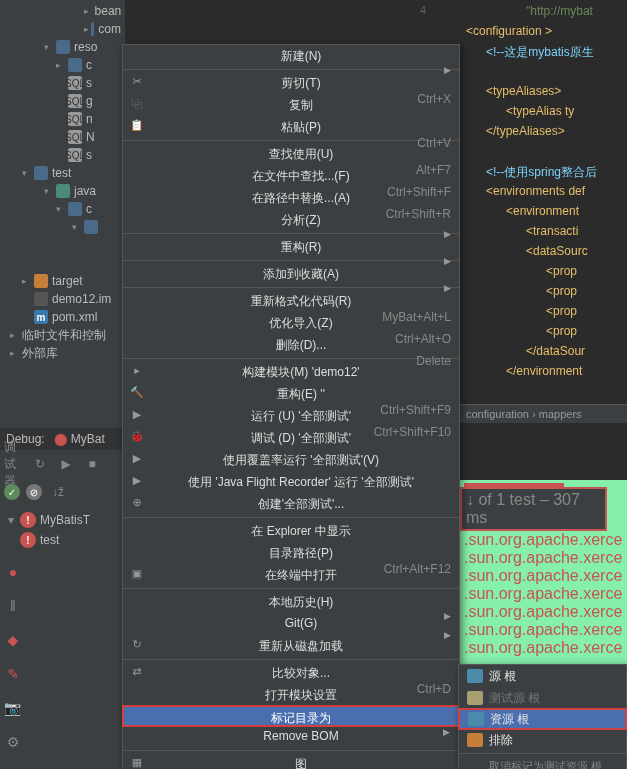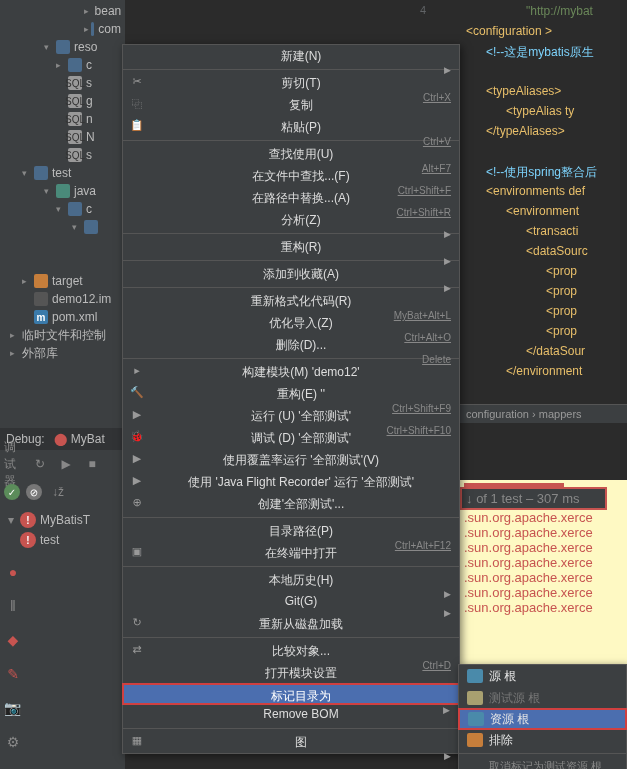--- a/index.html
+++ b/index.html
@@ -28,30 +28,30 @@
 .debug-tree { padding: 4px; }
 .debug-item { display: flex; align-items: center; padding: 1px 4px; height: 20px; }
 .check-green { width: 16px; height: 16px; border-radius: 8px; background: #5b8c5a; color: #fff; display: flex; align-items: center; justify-content: center; font-size: 10px; }
 .check-gray { width: 16px; height: 16px; border-radius: 8px; background: #777; color: #fff; display: flex; align-items: center; justify-content: center; font-size: 10px; }
 .fail-icon { width: 16px; height: 16px; border-radius: 8px; background: #c75450; color: #fff; display: flex; align-items: center; justify-content: center; font-size: 10px; font-weight: bold; }
 .left-icons { position: absolute; left: 0; top: 560px; width: 24px; display: flex; flex-direction: column; gap: 16px; padding: 4px; }
 .left-icons div { width: 18px; height: 18px; color: #888; font-size: 14px; text-align: center; }
 .context-menu { position: absolute; left: 122px; top: 44px; width: 338px; background: #3c3f41; border: 1px solid #555; box-shadow: 2px 2px 8px rgba(0,0,0,0.5); }
 .menu-item { display: flex; align-items: center; padding: 3px 8px 3px 28px; color: #ddd; font-size: 12px; position: relative; height: 22px; flex-direction: column; }
 .menu-item .micon { position: absolute; left: 6px; width: 16px; text-align: center; color: #999; font-size: 11px; }
-.menu-item .shortcut { margin-left: auto; color: #888; font-size: 10px; text-decoration: underline; }
+.menu-item .shortcut { margin-left: auto; color: #888; font-size: 12px; }
 .menu-item .submenu-arrow { margin-left: auto; color: #999; font-size: 9px; }
 .menu-item.highlighted { background: #4b6eaf; color: #fff; border: 2px solid #d04040; margin: -1px; }
 .menu-sep { height: 1px; background: #555; margin: 2px 0; }
 .editor { position: absolute; left: 460px; top: 0; width: 167px; height: 405px; background: #2b2b2b; color: #a9b7c6; font-family: Consolas, monospace; font-size: 12px; padding: 4px 6px; overflow: hidden; white-space: nowrap; }
 .editor .str { color: #6a8759; }
 .editor .cmt { color: #7dd3fc; }
 .editor .tag { color: #e8bf6a; }
 .breadcrumb { position: absolute; left: 460px; top: 404px; width: 167px; background: #3c3f41; color: #999; font-size: 11px; padding: 3px 6px; border-top: 1px solid #555; }
-.console { position: absolute; left: 460px; top: 480px; width: 167px; height: 200px; background: #fef9c3; font-family: Consolas, monospace; font-size: 13px; }
+.console { position: absolute; left: 460px; top: 480px; width: 167px; height: 200px; background: #86efac; font-family: Consolas, monospace; font-size: 16px; }
 .console-header { color: #888; padding: 2px 4px; background: #3c3f41; border: 2px solid #c75450; margin-right: 20px; }
 .console-line { color: #c75450; padding: 0 4px; white-space: nowrap; }
 .submenu { position: absolute; left: 458px; top: 664px; width: 169px; background: #3c3f41; border: 1px solid #555; box-shadow: 2px 2px 8px rgba(0,0,0,0.5); }
 .submenu-item { display: flex; align-items: center; padding: 3px 8px; color: #e5e5e5; font-size: 12px; height: 22px; }
 .submenu-item .sicon { width: 16px; height: 14px; margin-right: 6px; border-radius: 2px; }
 .submenu-item.highlighted { background: #4b6eaf; border: 2px solid #d04040; margin: -1px; }
 .submenu-item.grayed { color: #777; }
 .submenu .sep { height: 1px; background: #555; margin: 2px 0; }
 .submenu-hint { color: #888; font-size: 11px; padding: 3px 8px 3px 30px; }
 .line-num { position: absolute; left: 420px; top: 4px; color: #606366; font-size: 11px; }
@@ -330,20 +330,23 @@
     <div class="menu-item">
       <span class="micon">▶</span>
       <span>使用 'Java Flight Recorder' 运行 '全部测试'</span>
     </div>
     <div class="menu-item">
       <span class="micon">⊕</span>
       <span>创建'全部测试'...</span>
     </div>
     <div class="menu-sep"></div>
     <div class="menu-item">
+      <span>在 Explorer 中显示</span>
+    </div>
+    <div class="menu-item">
       <span>目录路径(P)</span>
       <span class="shortcut">Ctrl+Alt+F12</span>
     </div>
     <div class="menu-item">
       <span class="micon">▣</span>
       <span>在终端中打开</span>
     </div>
     <div class="menu-sep"></div>
     <div class="menu-item">
       <span>本地历史(H)</span>

